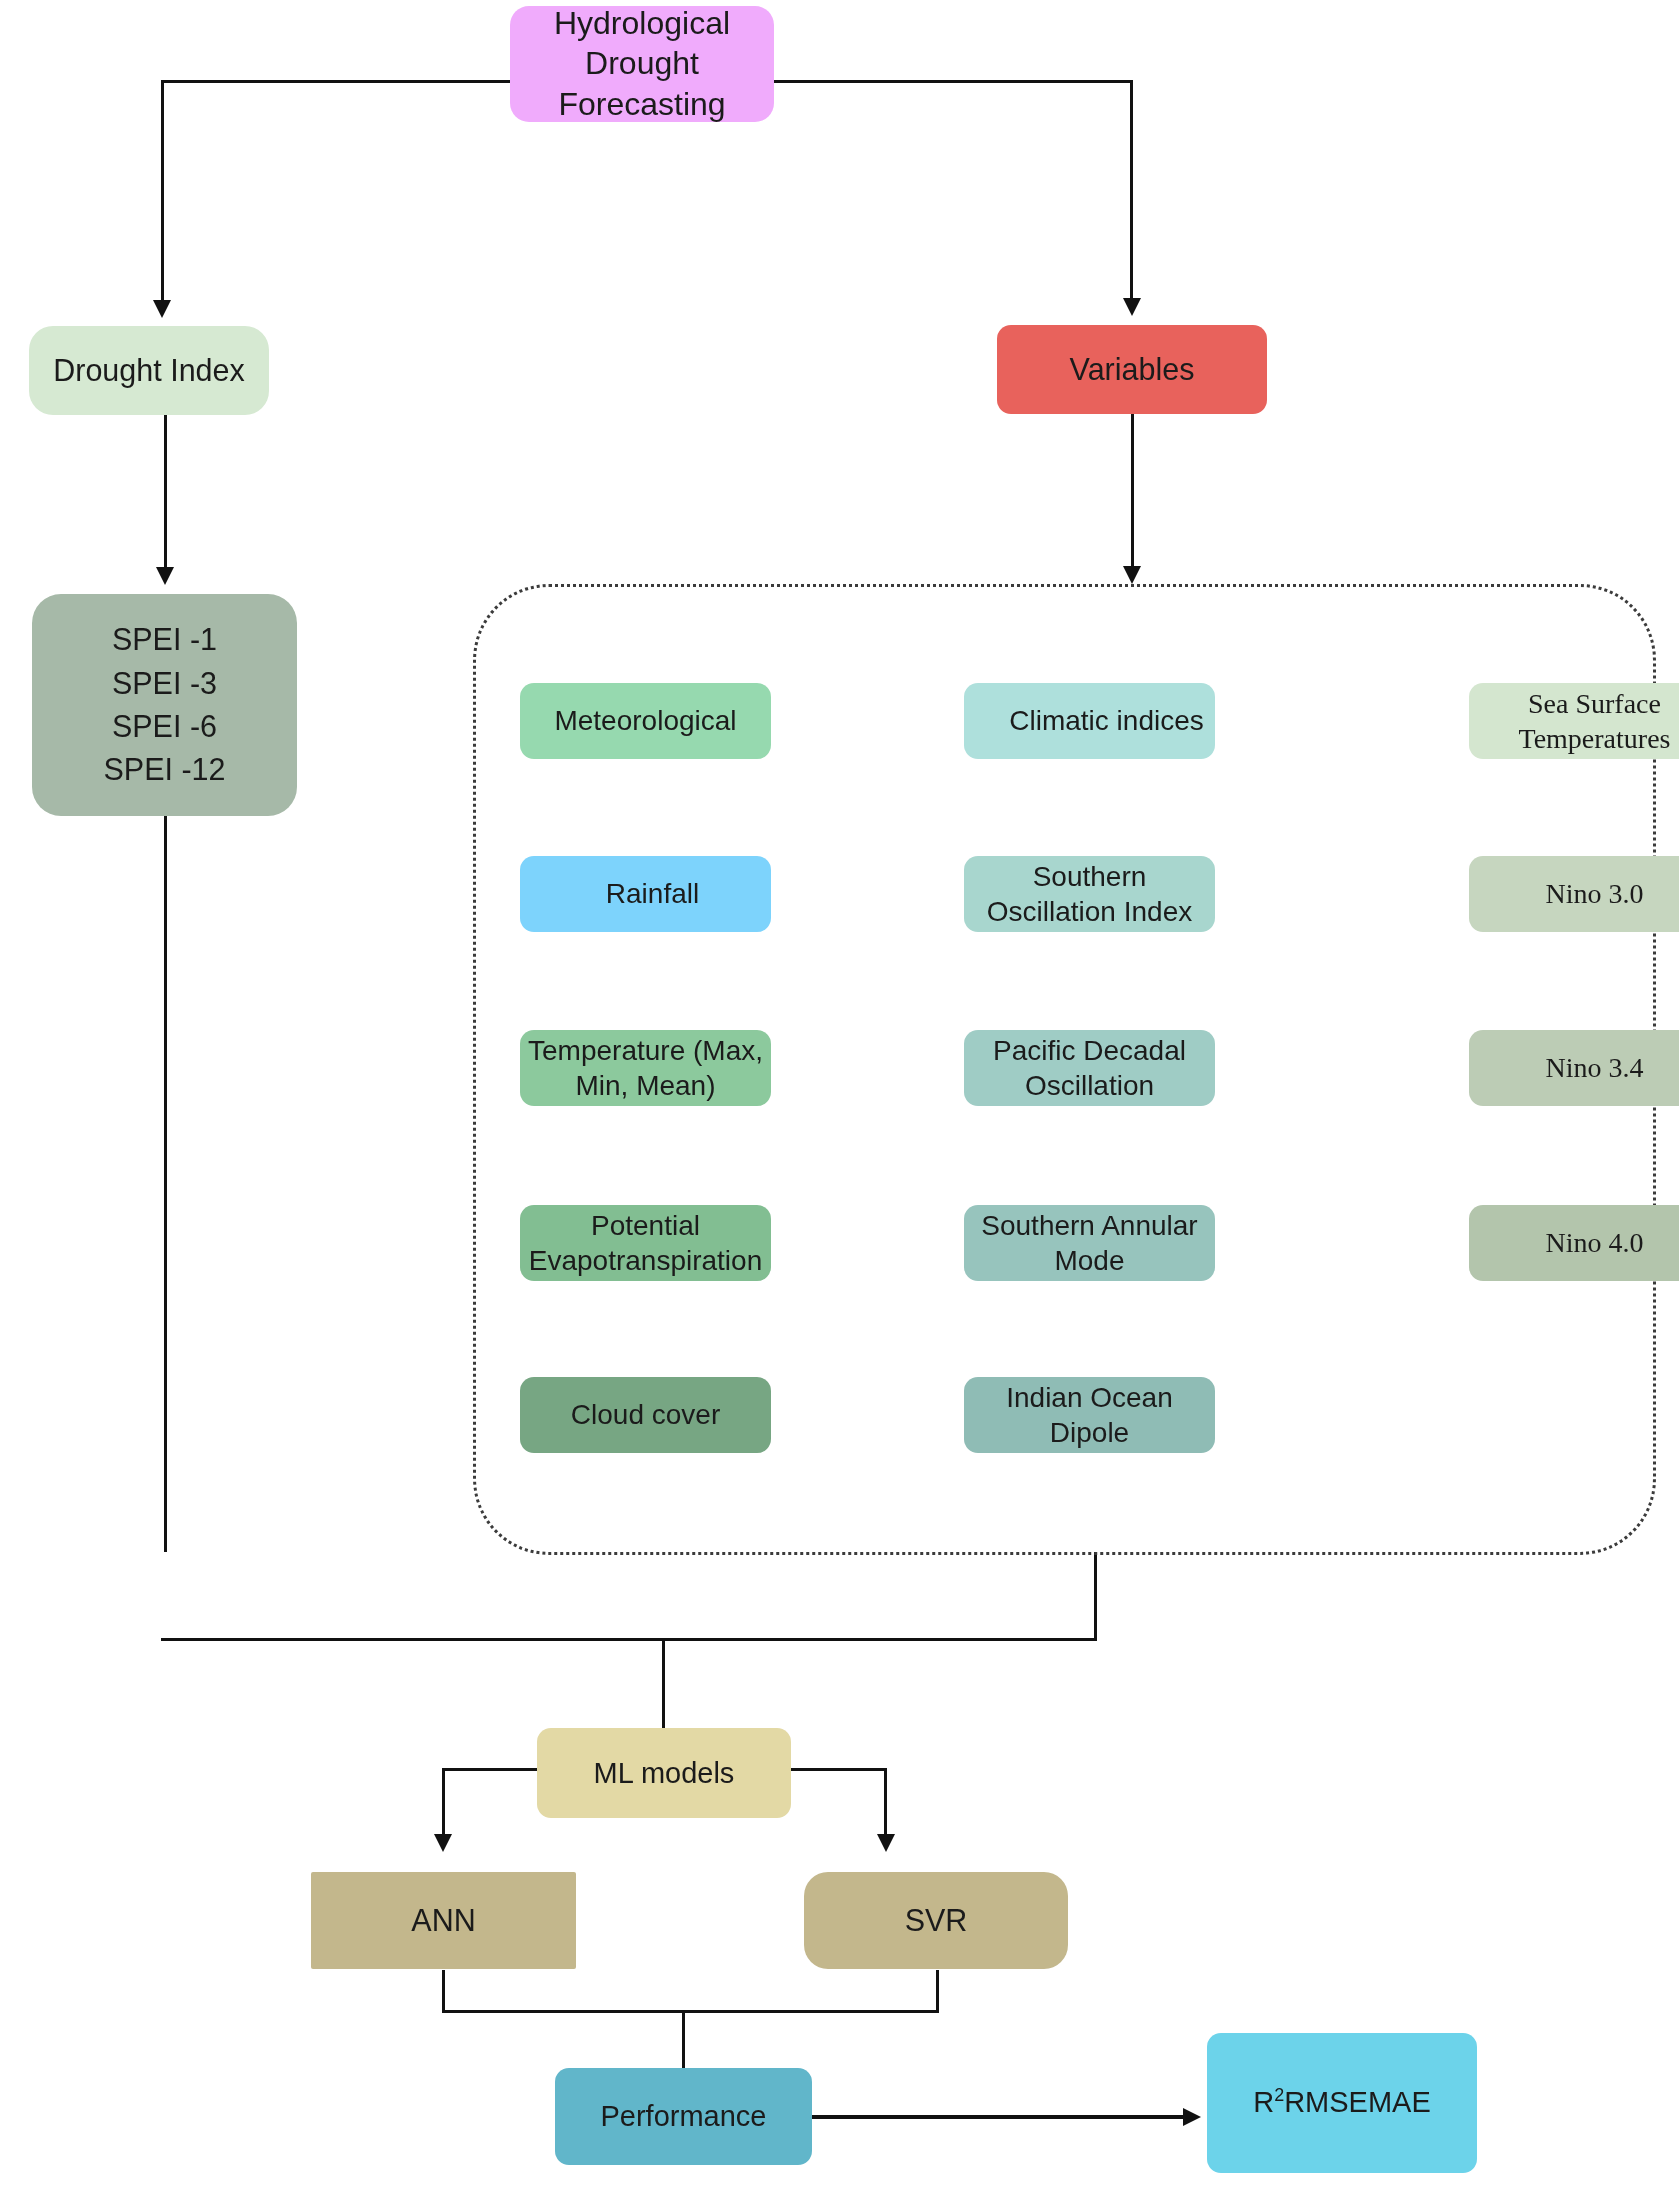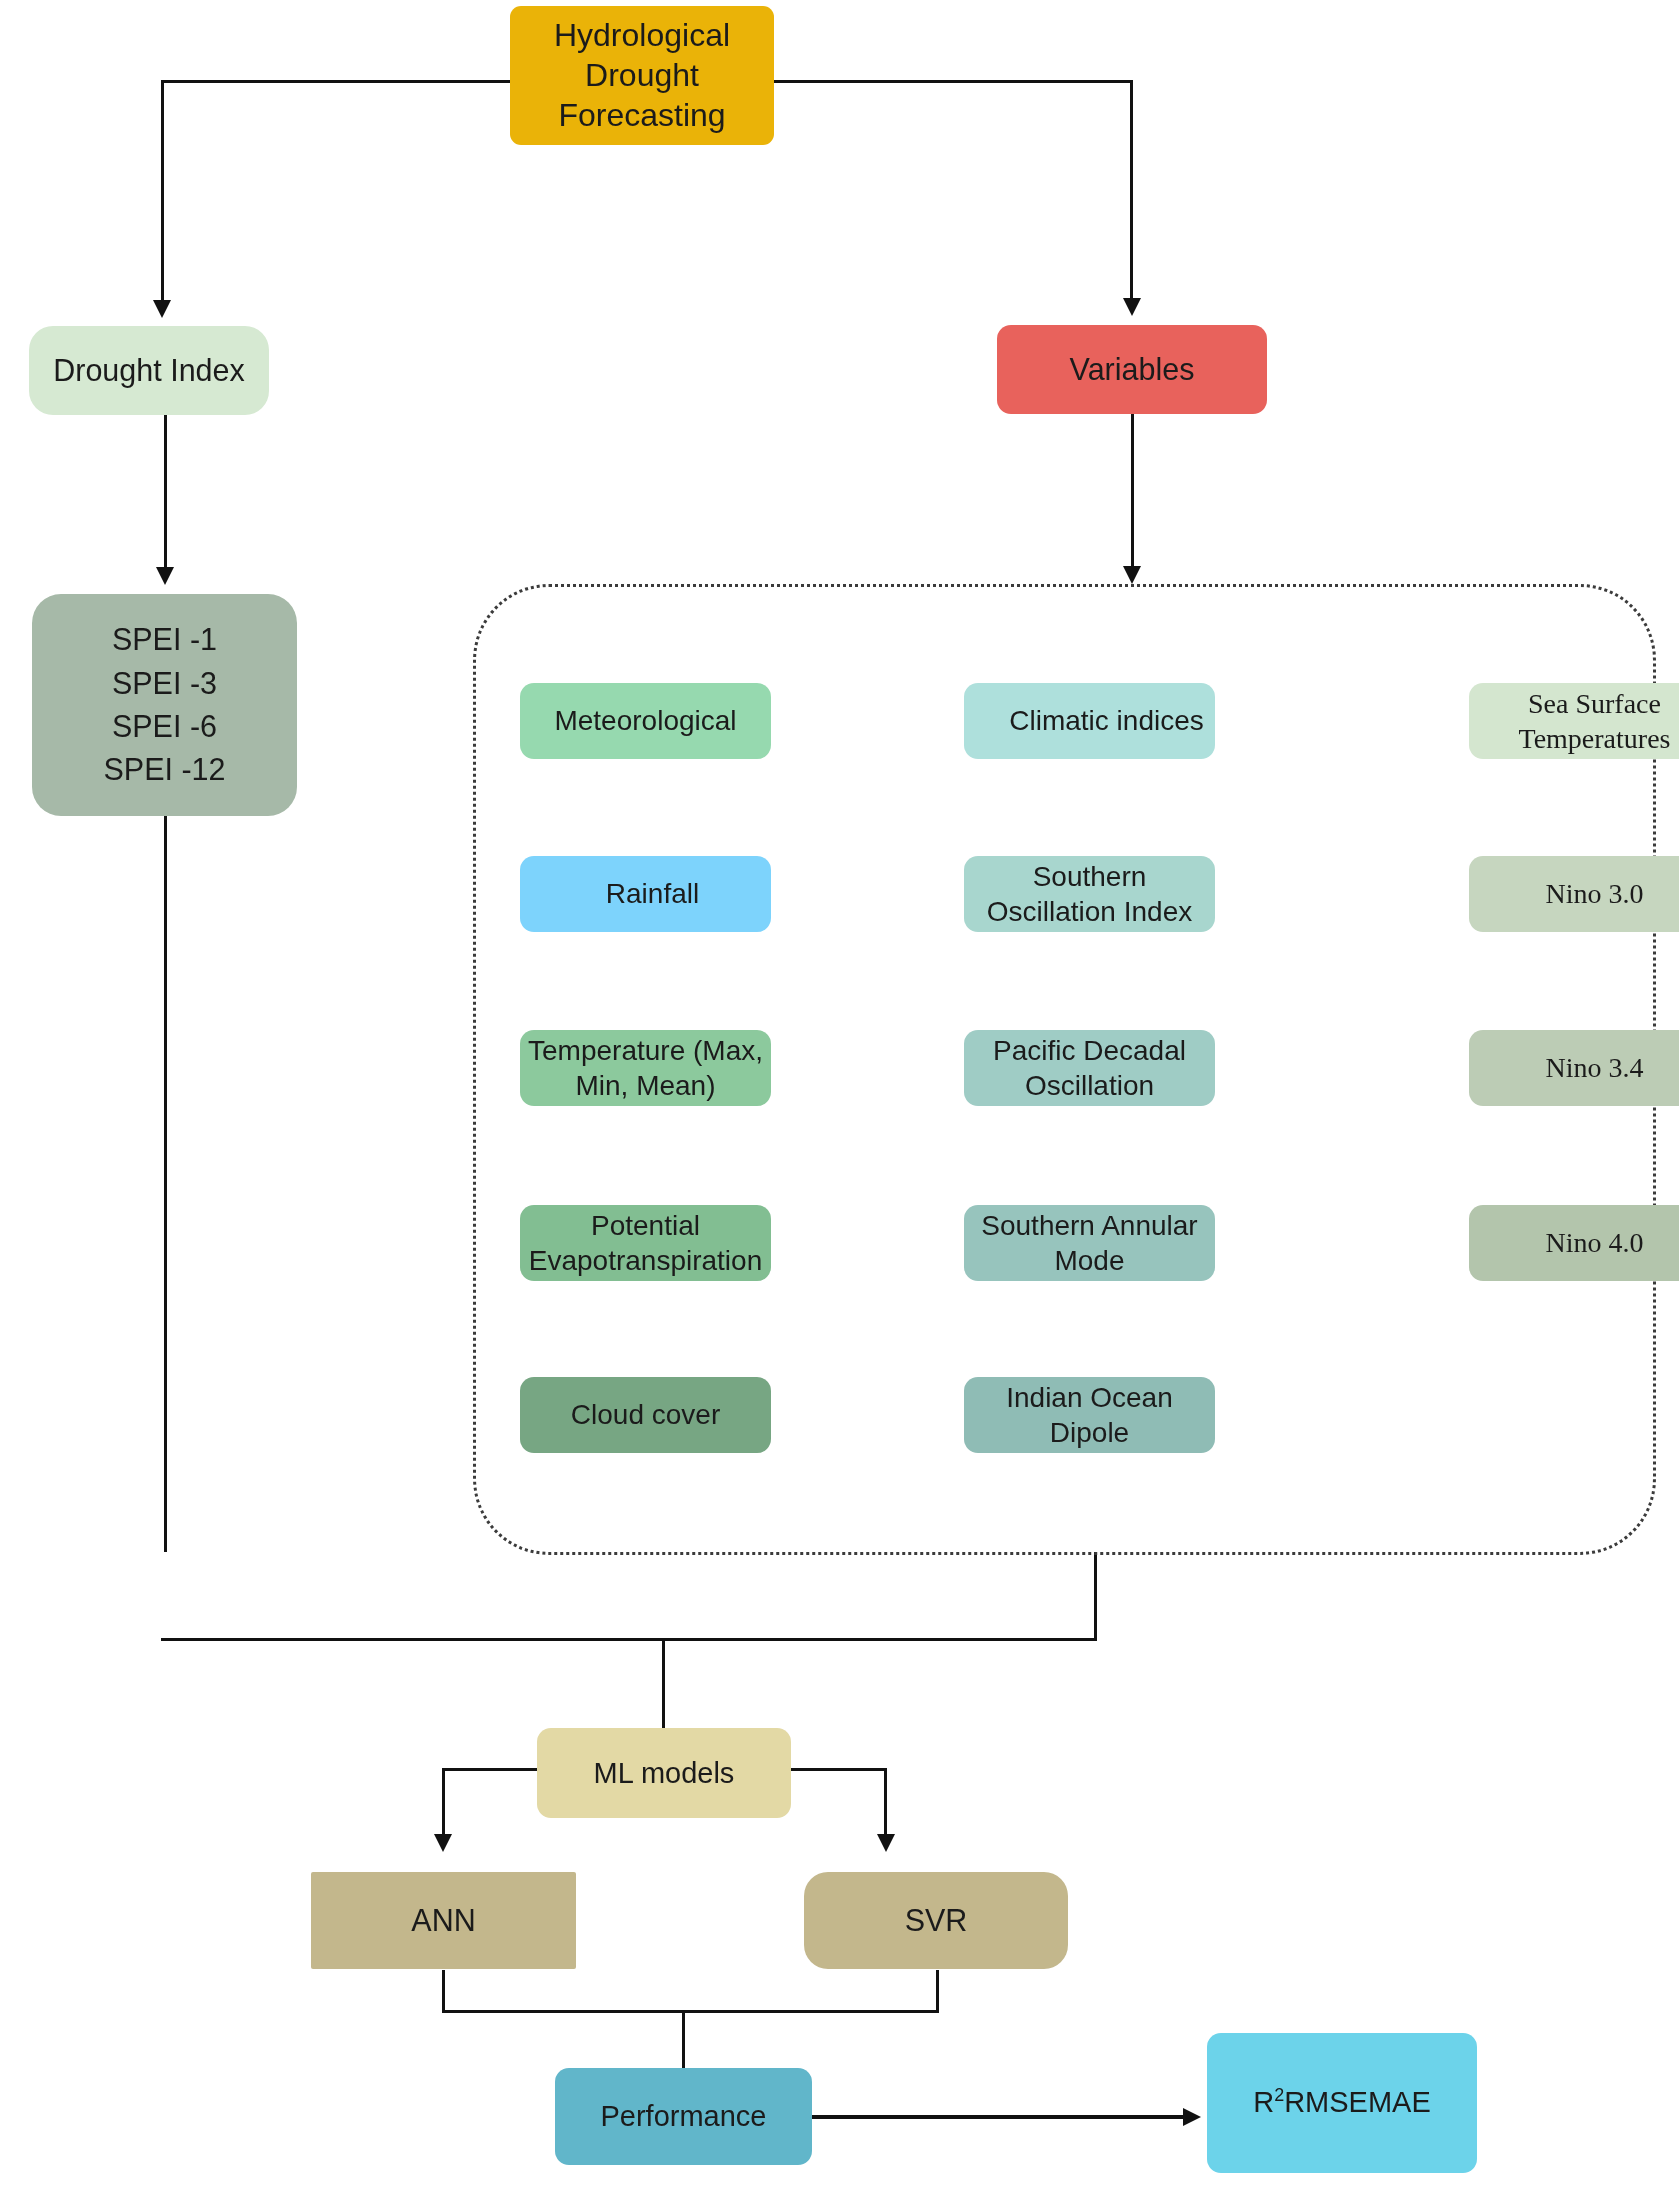--- a/index.html
+++ b/index.html
@@ -24,21 +24,21 @@
     align-items: center;
     justify-content: center;
     text-align: center;
     box-sizing: border-box;
     line-height: 1.26;
     color: #1b1b1b;
     white-space: pre-line;
     padding: 2.8px 7px;
   }
   
-  .n-root      { left:510px;  top:5.5px;    width:264px;  height:139px; background:#eab308; border-radius:11px; font-size:32px; }
+  .n-root      { left:510px;  top:5.5px;    width:264px;  height:116px; background:#f0abfc; border-radius:19px; font-size:32px; }
   .n-drought   { left:29px;   top:326px;  width:240px;  height:89px; background:#D6E9D2; border-radius:24px; font-size:30.5px; }
   .n-variables { left:997px; top:325px;  width:270px;  height:89px; background:#E8625C; border-radius:14px; font-size:30.5px; }
   .n-spei      { left:32px;   top:594px;  width:265px;  height:222px; background:#A6B9A8; border-radius:29px; font-size:30.5px; line-height:1.42; }
 
   
   .dashed-box {
     position: absolute;
     left: 473px;
     top: 584px;
     width: 1183px;

